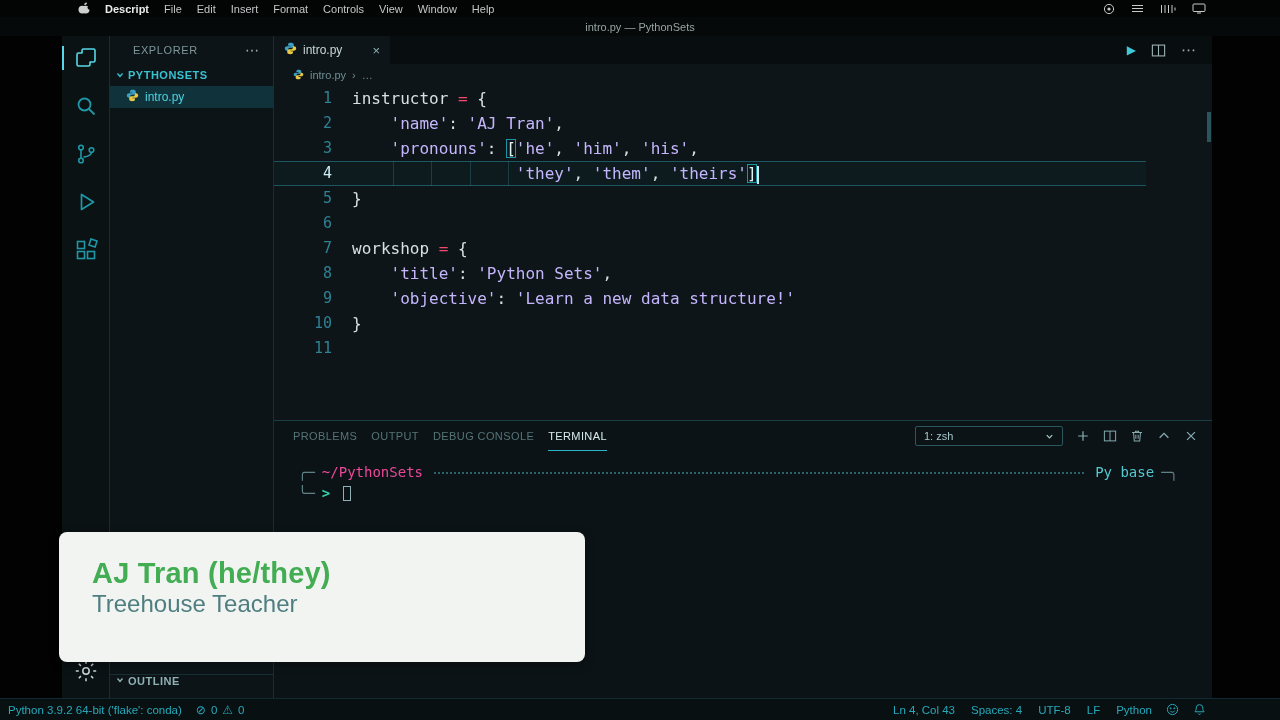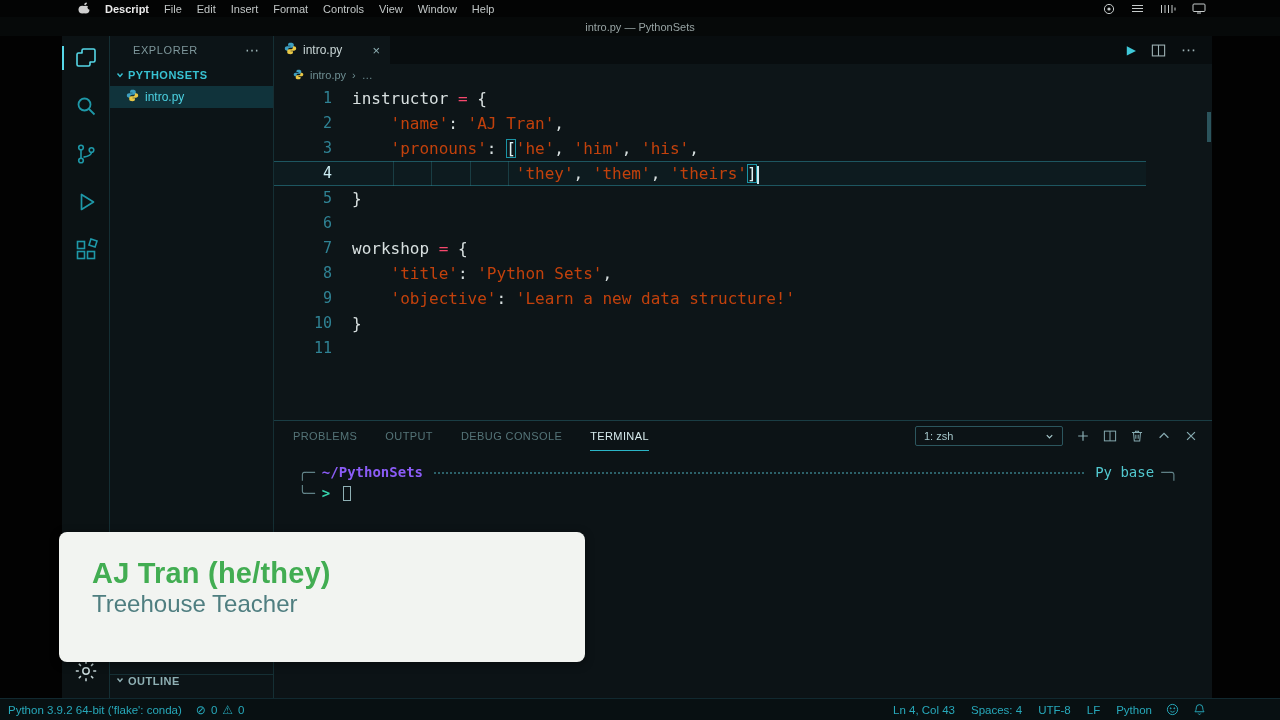--- a/index.html
+++ b/index.html
@@ -56,44 +56,44 @@
   
   .code-area { position:relative; height:334px; overflow:hidden; font-family:"DejaVu Sans Mono", monospace; }
   .code-lines { position:absolute; left:0; top:0; right:66px; }
   .code-row { display:flex; height:25px; line-height:25px; font-size:16px; }
   .code-row .gutter { width:78px; flex-shrink:0; text-align:right; padding-right:20px; color:#2f8294; font-size:15px; }
   .code-row .line-content { flex:1; position:relative; white-space:pre; color:#d8e0e0; }
   .code-row.active { background:rgba(30,100,110,0.08); box-shadow: inset 0 1px 0 0 #1d5660, inset 0 -1px 0 0 #1d5660; }
   .code-row.active .gutter { color:#cdeef4; }
   .tok-id { color:#d8e0e0; }
   .tok-op { color:#f5486d; }
-  .tok-str { color:#c2410c; }
+  .tok-str { color:#c4b5fd; }
   .tok-brk { color:#dff3f5; outline:1px solid rgba(30,170,190,.85); outline-offset:-1px; }
   .indent-guide { position:absolute; top:0; bottom:0; width:1px; background:rgba(50,125,135,.35); }
   .cursor { display:inline-block; width:2px; height:18px; background:#cfe9ee; vertical-align:middle; }
   .minimap { position:absolute; right:6px; top:3px; width:58px; }
   .mm-bar { height:1.5px; margin-bottom:1px; background:#46575c; border-radius:1px; }
   .vscroll { position:absolute; right:1px; top:26px; width:4px; height:30px; background:#2b545c; }
 
   
   .panel { flex:1; border-top:1px solid #1a3d44; display:flex; flex-direction:column; background:#0c1316; }
   .panel-header { height:30px; display:flex; align-items:center; padding-left:19px; padding-right:14px; }
-  .panel-tabs { display:flex; gap:28px; height:100%;text-align:right; }
+  .panel-tabs { display:flex; gap:14px; height:100%;text-align:right; }
   .panel-tab { display:flex; align-items:center; height:100%; font-size:11px; letter-spacing:.4px; color:#557478; border-bottom:1px solid transparent; }
   .panel-tab.active { color:#d8ecee; border-bottom-color:#2ab5c6; }
   .panel-right { margin-left:auto; display:flex; align-items:center; gap:13px; color:#87abb1; }
   .shell-select { display:flex; align-items:center; gap:8px; border:1px solid #2c565e; border-radius:2px; height:20px; padding:0 8px; min-width:148px; color:#a5c6ca; font-size:11px; }
   .shell-select .chev { margin-left:auto; }
   .panel-right svg { display:block; }
 
   .terminal { padding:12px 34px 0 24px; font-family:"DejaVu Sans Mono", monospace; font-size:14px; color:#9fb5b8; }
   .t-line { display:flex; align-items:center; gap:7px; line-height:19px; }
   .t-line2 { margin-top:2px; }
   .t-frame { color:#64868b; }
-  .t-path { color:#8b5cf6; font-weight:bold; }
+  .t-path { color:#ec4899; font-weight:normal; }
   .t-leader { flex:1; align-self:center; height:1px; border-bottom:2px dotted #2c6169; margin:0 4px; }
   .t-env { color:#52c8cf; }
   .t-sym { color:#37d3ac; font-weight:bold; }
   .t-cursor { display:inline-block; width:8px; height:15px; border:1px solid #8fb0b4; margin-left:6px; }
 
   
   .statusbar { height:22px; background:#081012; border-top:1px solid #112930; display:flex; align-items:center; padding:0 74px 0 8px; font-size:11.5px; color:#27a9bb; gap:14px; }
   .sb-problems { display:flex; align-items:center; gap:5px; }
   .sb-ico { font-size:12px; }
   .sb-right { margin-left:auto; display:flex; gap:16px; align-items:center; }

